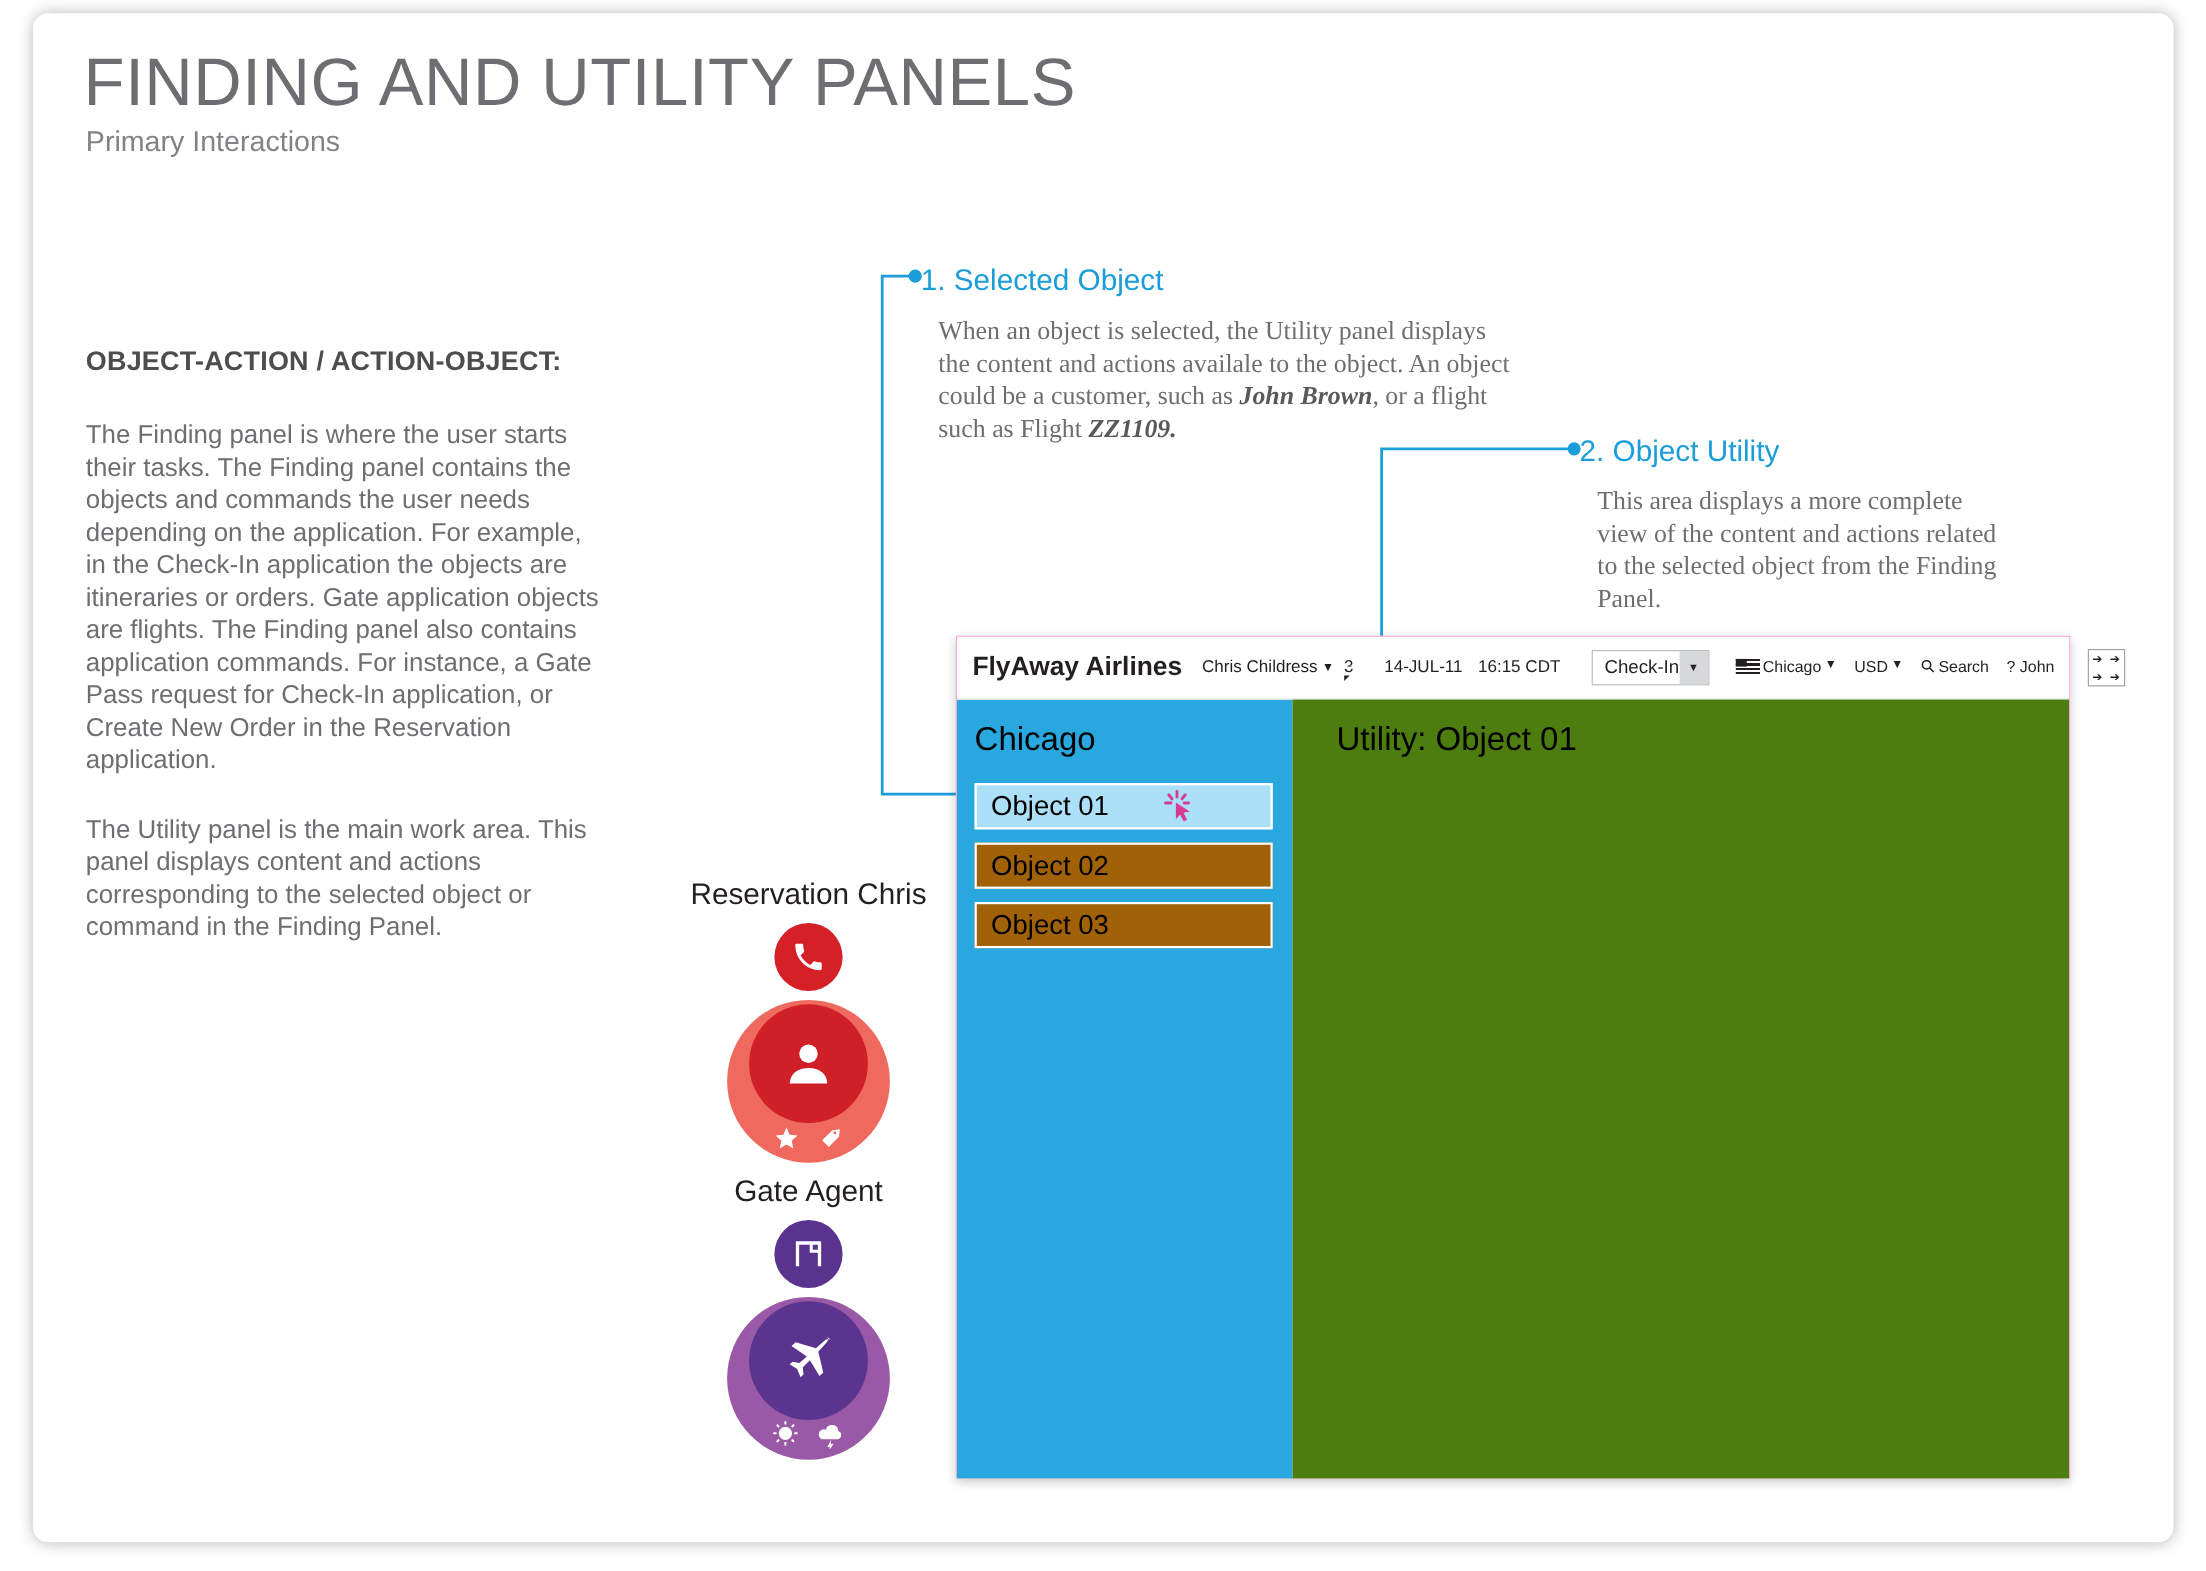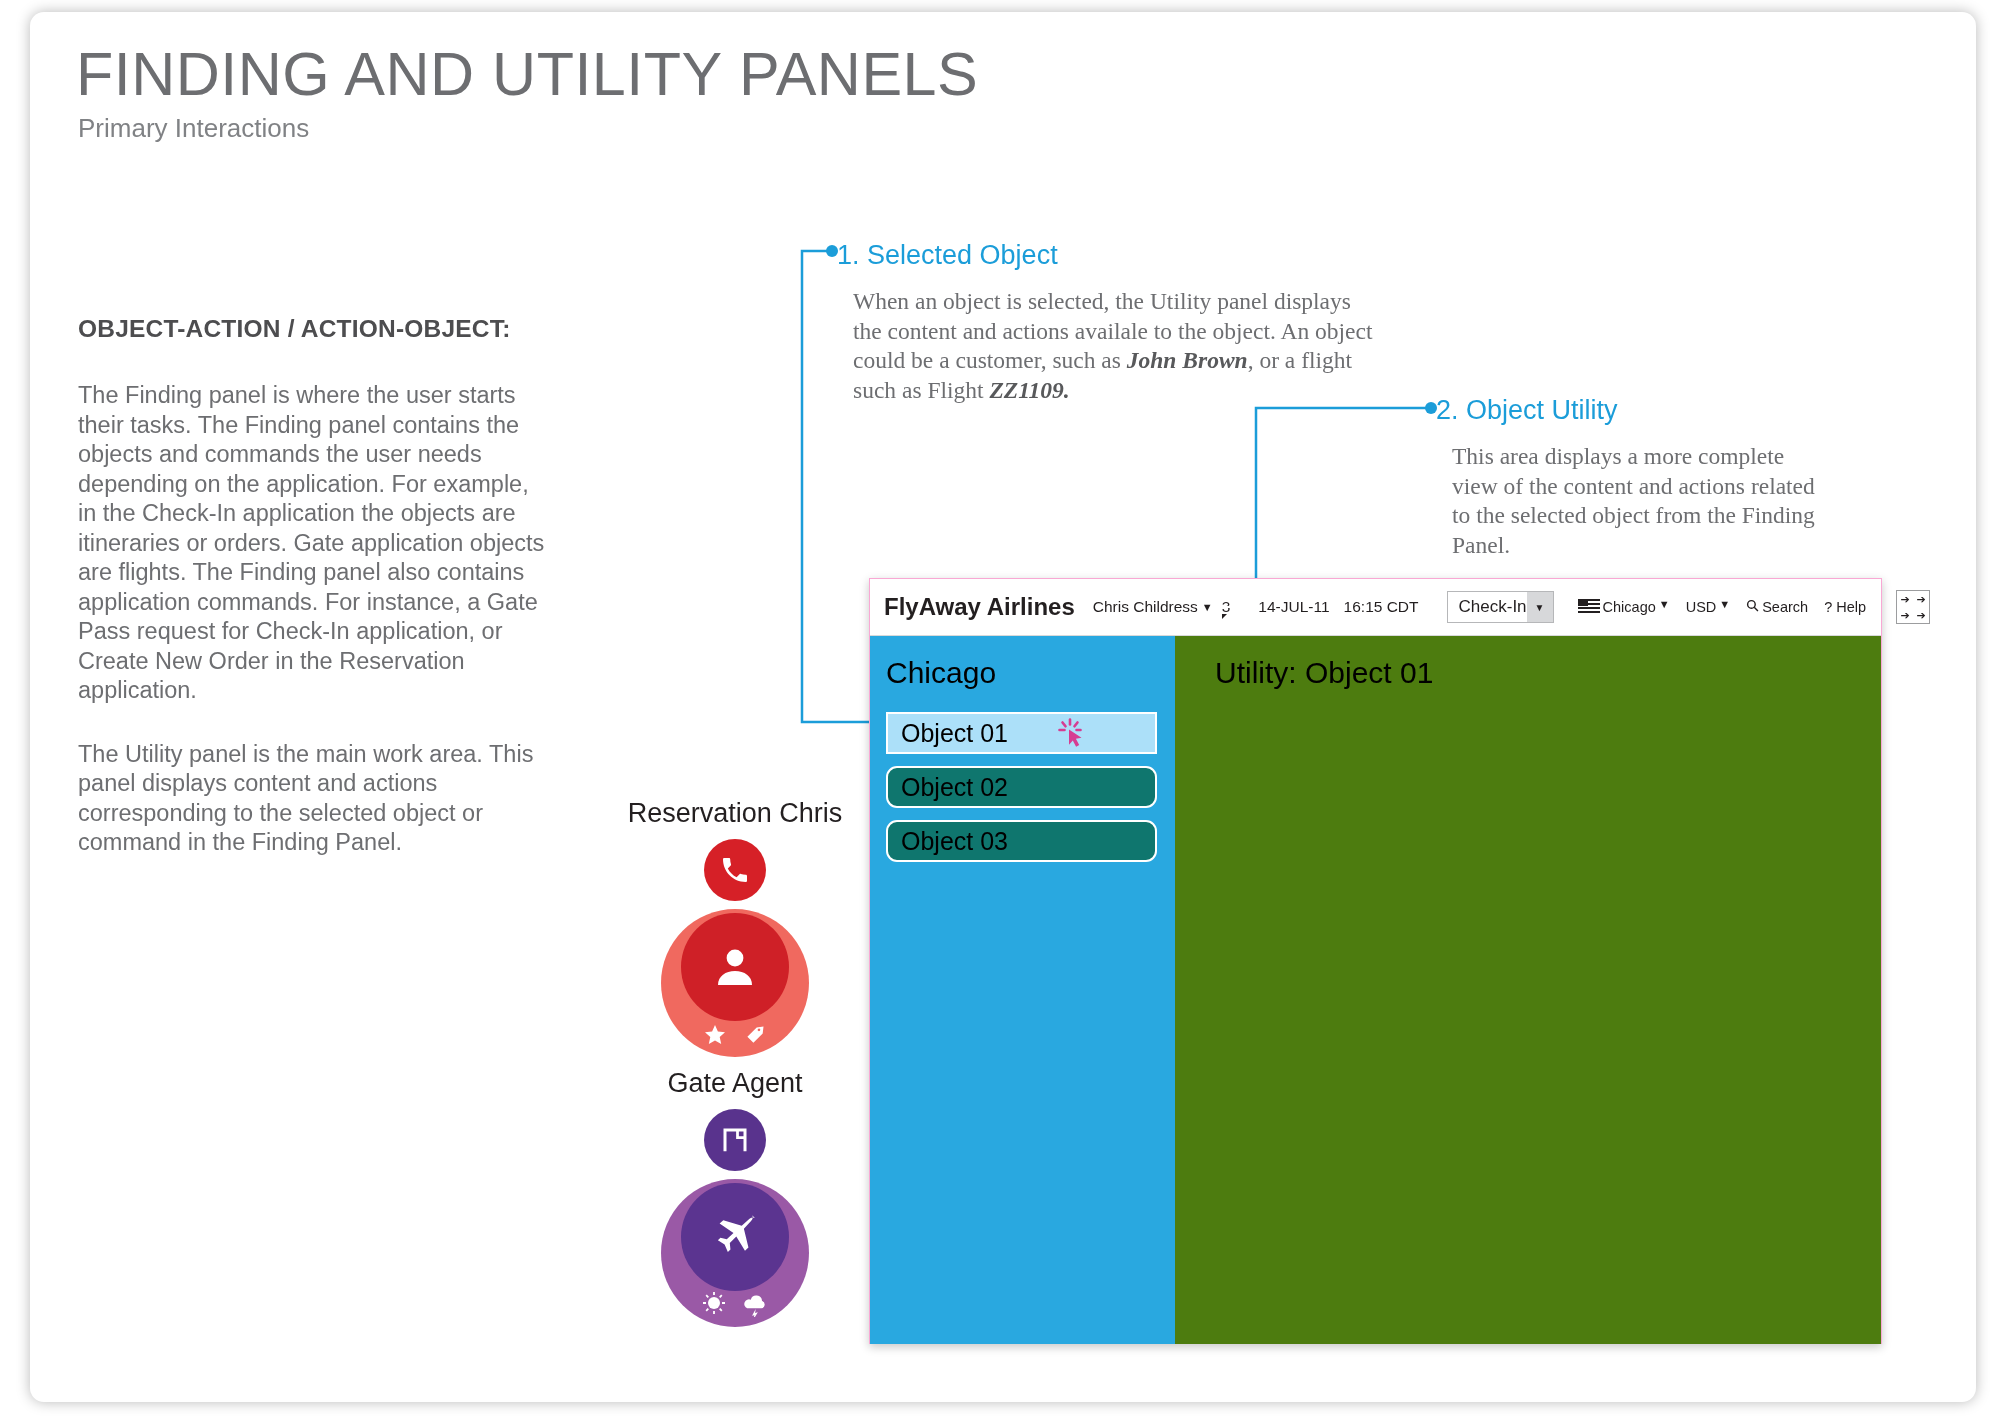--- a/index.html
+++ b/index.html
@@ -274,21 +274,21 @@
     align-items: center;
     box-sizing: border-box;
     position: relative;
   }
   .find-item span.lbl {
     font-size: 25px;
     color: #000000;
     padding-left: 13px;
   }
   .find-item.selected { background: #ace0f9; text-align: right; }
-  .find-item.normal   { background: #0f766e; border-radius: 11px; }
+  .find-item.normal   { background: #a16207; }
   #cursor-icon {
     position: absolute;
     left: 168px;
     top: 3px;
     width: 34px; height: 36px;
   }
   #utility-panel {
     flex: 1;
     background: #4d7c0f;
     position: relative;
@@ -423,21 +423,21 @@
           <span>USD</span>
           <span class="caret">▼</span>
         </span>
         <span class="mini">
           <svg width="13" height="13" viewBox="0 0 24 24" fill="none" stroke="#231f20" stroke-width="2.6">
             <circle cx="10" cy="10" r="7"></circle>
               <path d="M15.2 15.2L22 22"></path>
           </svg>
           <span>Search</span>
         </span>
-        <span class="mini">? Help</span>
+        <span class="mini">? John</span>
         <div id="expand-btn">
           <span>➔</span>
           <span>➔</span>
           <span>➔</span>
           <span>➔</span>
         </div>
       </div>
     </div>
 
     <div id="app-body">

